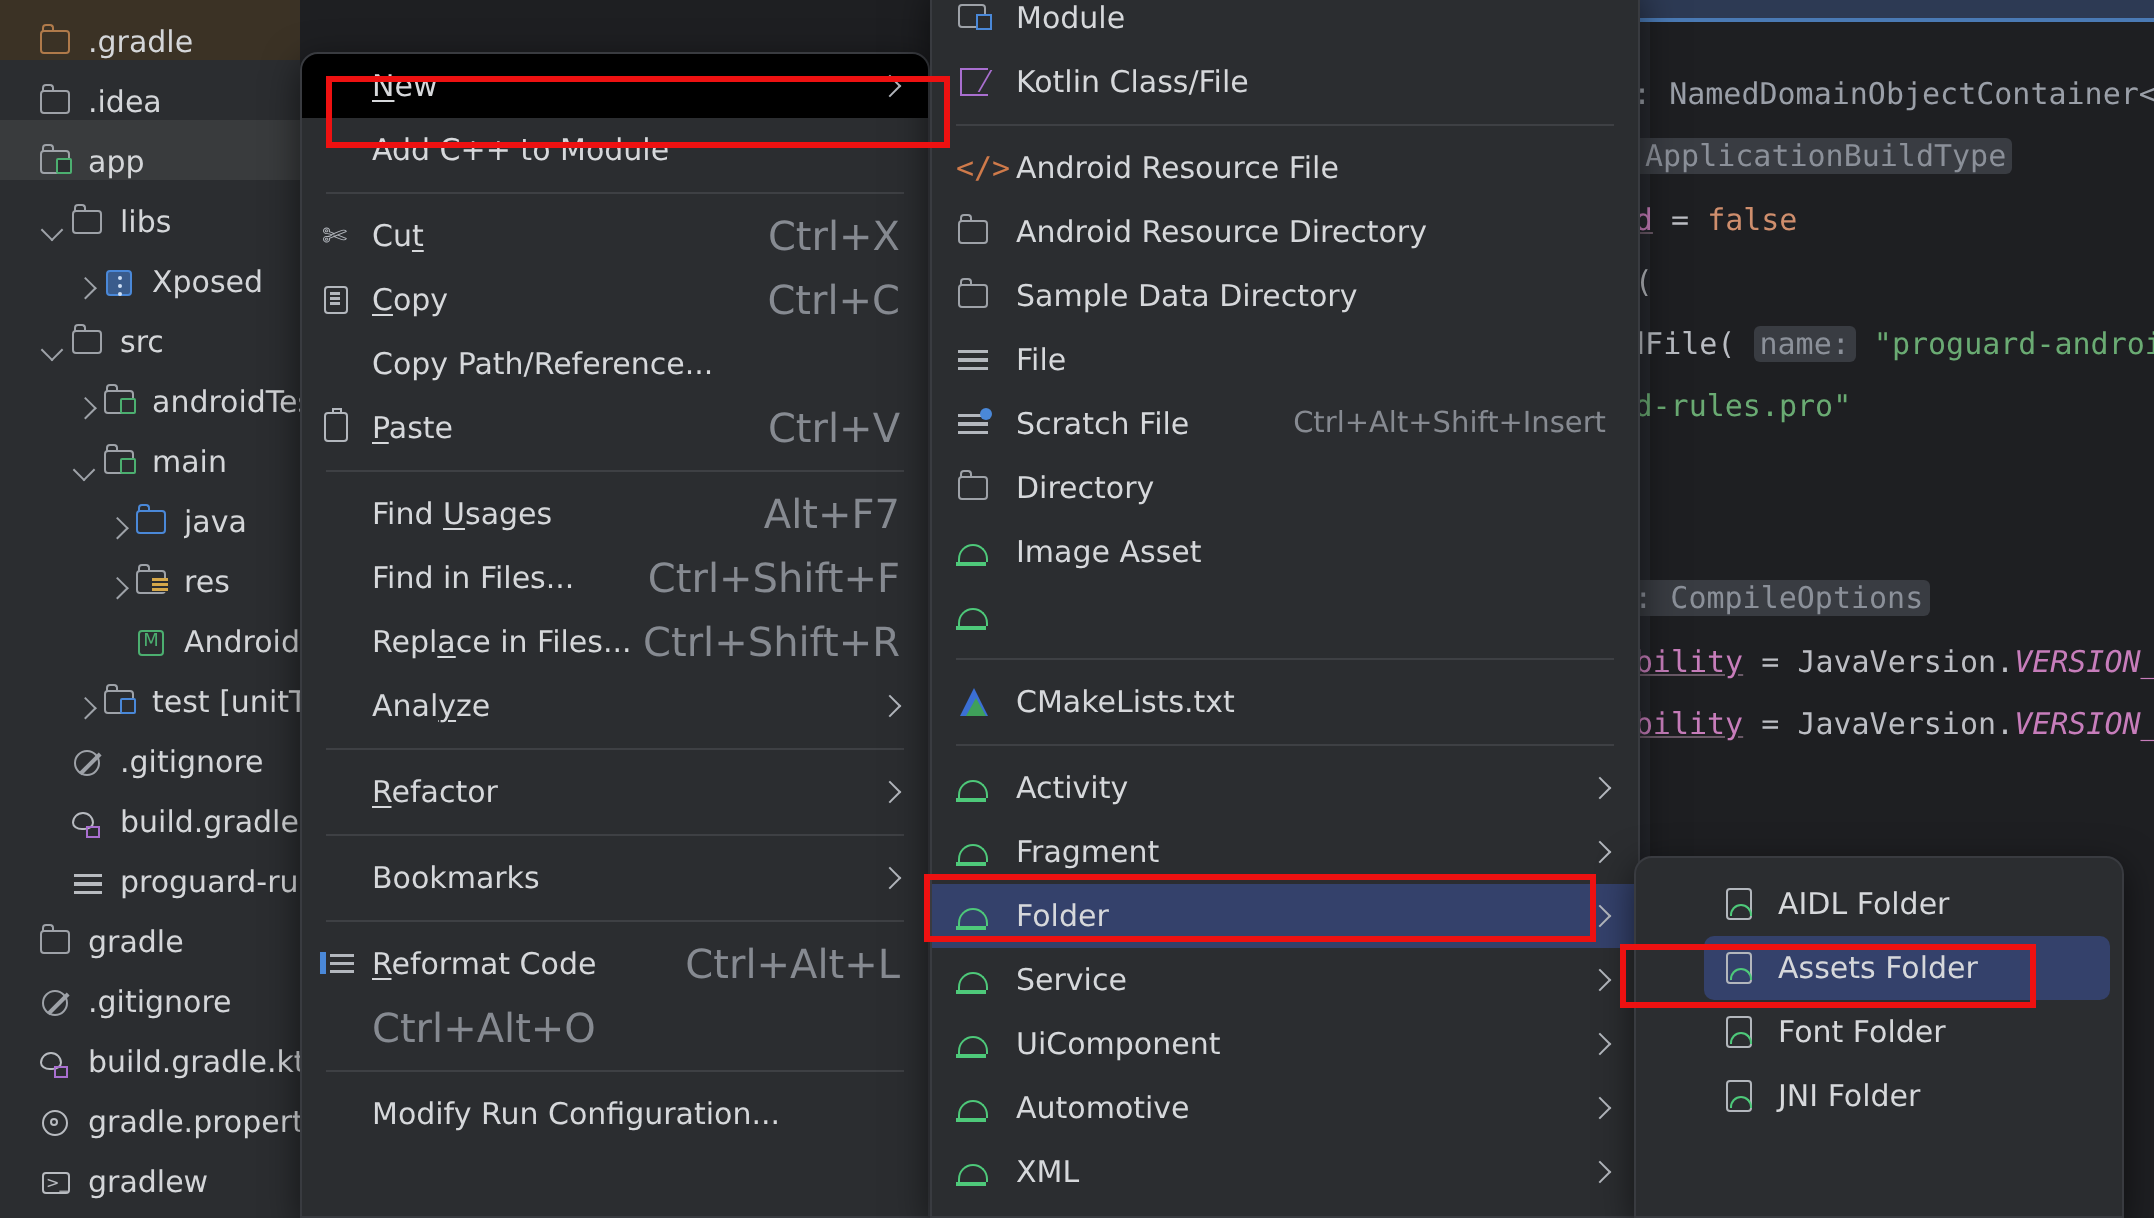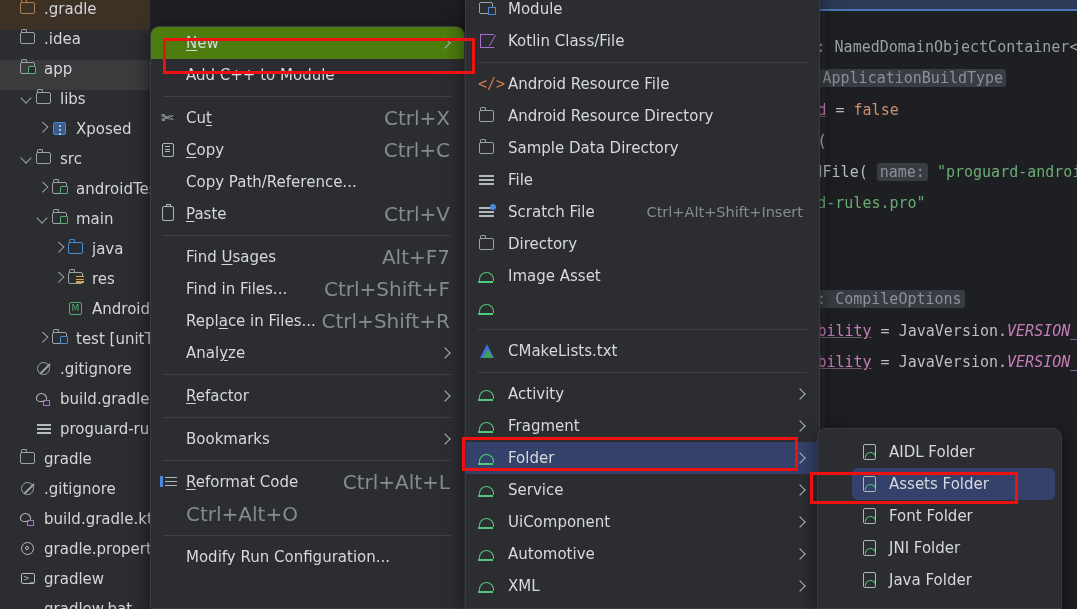--- a/index.html
+++ b/index.html
@@ -33,21 +33,21 @@
   .c-plain{color:#bcbec4;}
   .c-italic{color:#c77dbb;font-style:italic;}
   .c-ident{color:#bcbec4;}
 
   
   #sidebar{
     position:absolute;left:0;top:0;width:150px;height:609px;
     background:#2b2d30;overflow:hidden;
   }
   .tree-row{
-    position:relative;height:30px;display:flex;align-items:flex-start;
+    position:relative;height:30px;display:flex;align-items:flex-end;
     white-space:nowrap;font-size:15px;color:#d4d6d9;
   }
   .tree-row.sel-inactive{background:#393b3d;}
   .tree-row.sel-brown{background:#3b3225;}
   .arrow{
     width:13px;height:13px;flex:0 0 13px;margin-right:2px;
     position:relative;
   }
   .arrow.down::before{
     content:"";position:absolute;left:2px;top:4px;width:7px;height:7px;
@@ -104,21 +104,21 @@
   
   #menu1{
     position:absolute;left:150px;top:26px;width:315px;height:583px;
     background:#2b2d30;border:1px solid #393b40;border-radius:9px 9px 0 0;
     box-shadow:0 5px 18px rgba(0,0,0,.55);box-sizing:border-box;overflow:hidden;
   }
   .m-item{
     position:relative;height:32px;display:flex;align-items:center;
     font-size:15px;color:#d6d8db;white-space:nowrap;
   }
-  .m-item.hl{background:#4d7c0f;justify-content:center;}
+  .m-item.hl{background:#000000;justify-content:center;}
   .m-ic{width:20px;flex:0 0 20px;margin-left:9px;margin-right:6px;position:relative;height:18px;}
   .m-label{flex:1;}
   .m-key{color:#868a91;font-size:20px;margin-right:14px;}
   .m-arrow{margin-right:14px;position:relative;width:10px;height:12px;}
   .m-arrow::before{
     content:"";position:absolute;left:1px;top:2px;width:7px;height:7px;
     border-right:1.7px solid #b3b7bd;border-top:1.7px solid #b3b7bd;transform:rotate(45deg);
   }
   .m-sep{height:1px;background:#3e4044;margin:5px 12px;}
   .und{text-decoration:underline;text-decoration-thickness:1px;text-underline-offset:2px;}
@@ -603,25 +603,19 @@
         <span class="i-dfold"></span>
       </span>
       <span>Font Folder</span>
     </div>
     <div class="f-item">
       <span class="f-ic">
         <span class="i-dfold"></span>
       </span>
       <span>JNI Folder</span>
     </div>
-    <div class="f-item">
-      <span class="f-ic">
-        <span class="i-dfold"></span>
-      </span>
-      <span>Java Folder</span>
-    </div>
   </div>
 
 <div id="annots">
     <div class="redbox" style="left: 163px; top: 38px; width: 312px; height: 36px; border-color: rgb(238, 17, 17);"></div>
     <div class="redbox" style="left: 462px; top: 437px; width: 336px; height: 34px; border-color: rgb(238, 17, 17);"></div>
     <div class="redbox" style="left: 810px; top: 472px; width: 208px; height: 32px; border-color: rgb(238, 17, 17);"></div>
   </div>
 
 </body></html>

